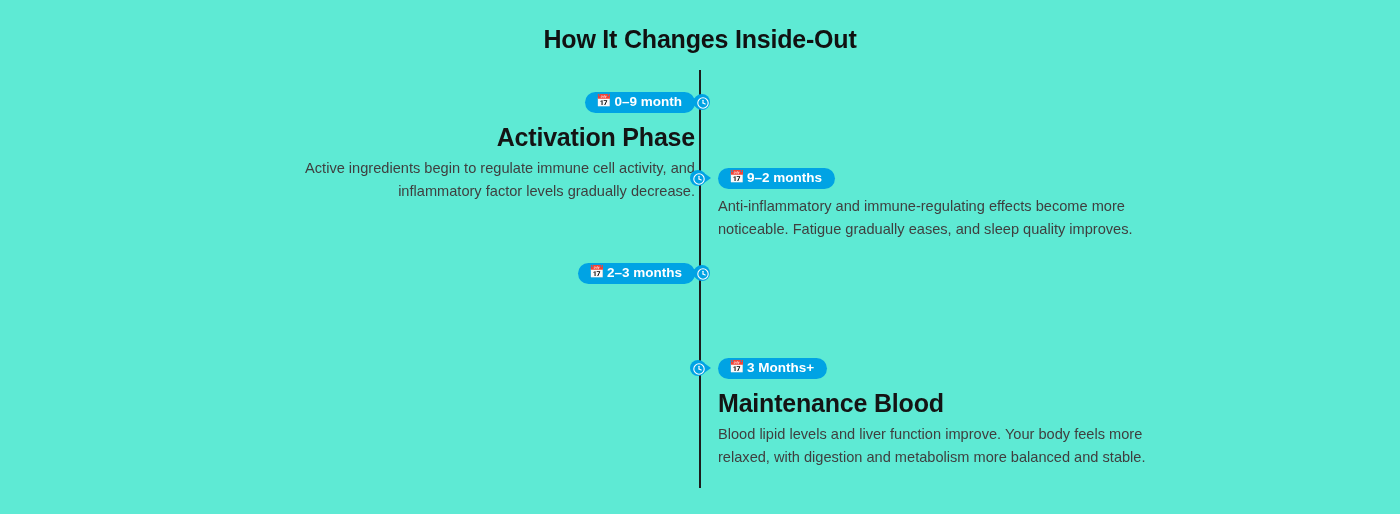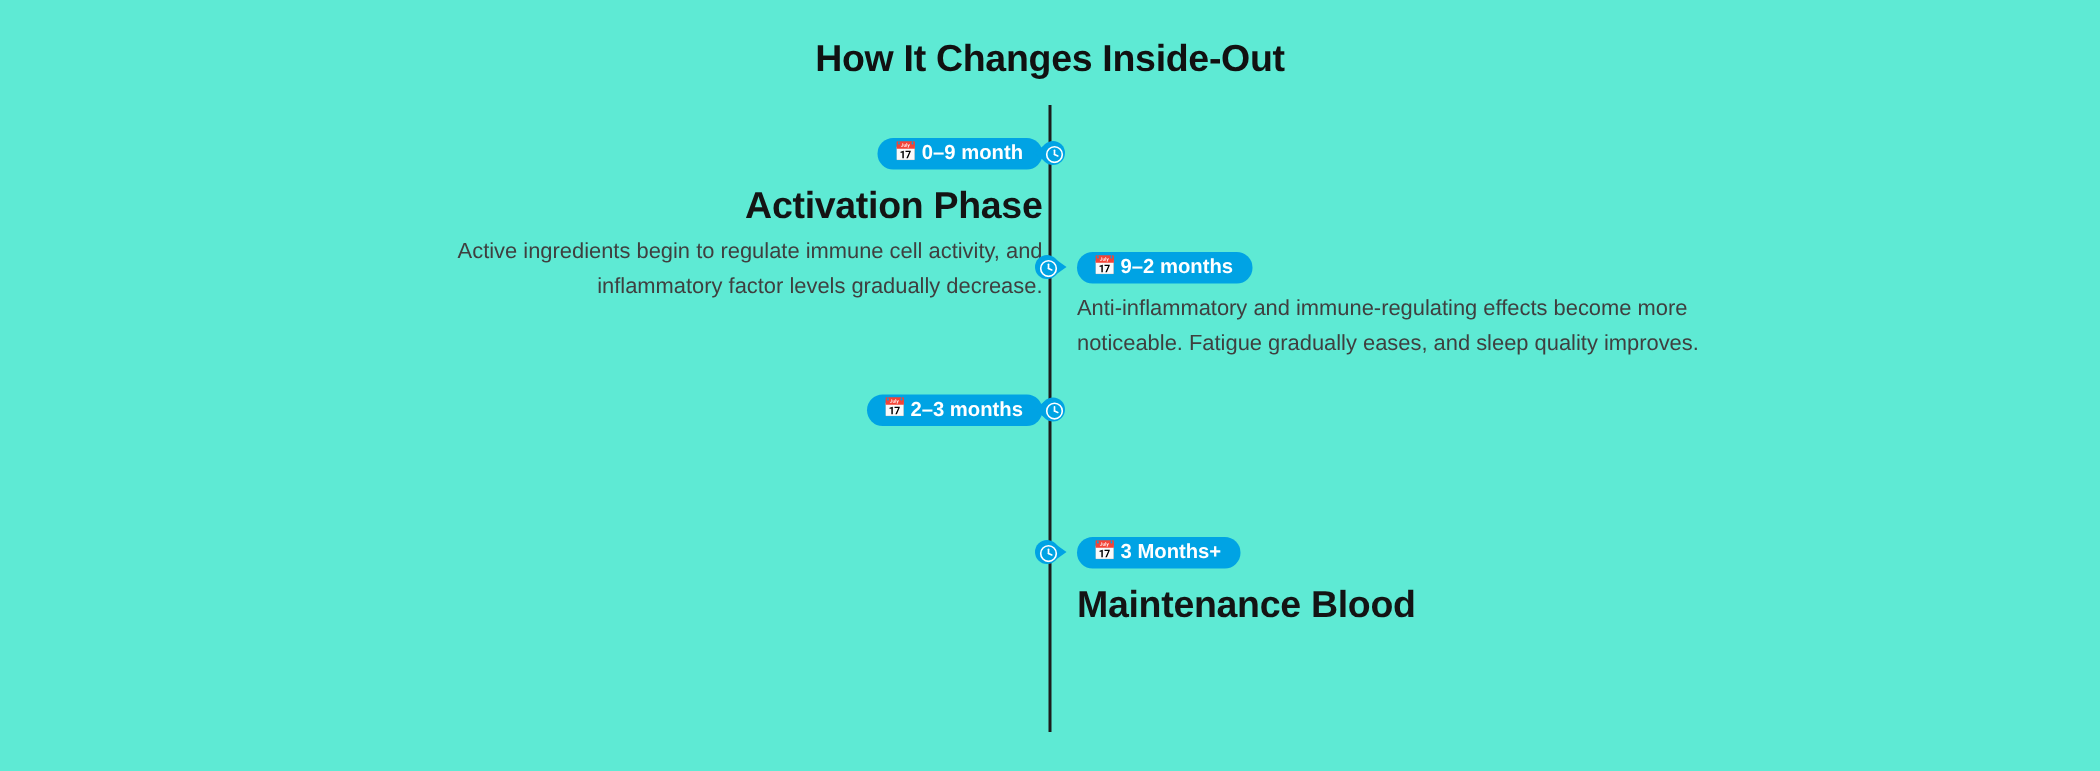--- a/index.html
+++ b/index.html
@@ -219,20 +219,21 @@
 
   <div class="phase right" style="top:358px;">
     <div class="side">
       <div class="badge-row">
         <span class="badge">
           <span class="cal-icon">📅</span>
           <span>3 Months+</span>
         </span>
       </div>
       <div class="phase-title">Maintenance Blood</div>
+      <div class="phase-desc">Blood lipid levels and liver function improve. Your body feels more relaxed, with digestion and metabolism more balanced and stable.</div>
     </div>
     <div class="marker point-right" style="top:0px;">
       <div class="tail"></div>
       <div class="dot"></div>
       <svg width="12" height="12" viewBox="0 0 12 12">
         <circle cx="6" cy="6" r="5.2" fill="none" stroke="#ffffff" stroke-width="1.1"></circle>
         <line x1="6" y1="6" x2="6" y2="3.2" stroke="#ffffff" stroke-width="1.1" stroke-linecap="round"></line>
         <line x1="6" y1="6" x2="8.2" y2="7" stroke="#ffffff" stroke-width="1.1" stroke-linecap="round"></line>
       </svg>
     </div>

